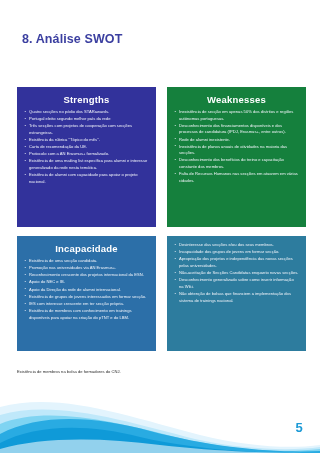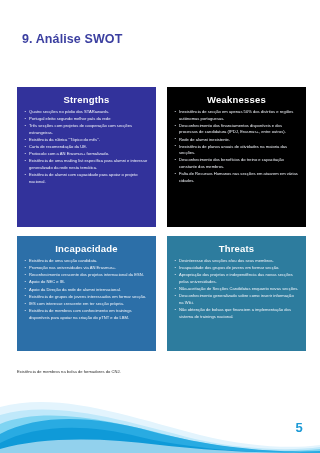--- a/index.html
+++ b/index.html
@@ -42,21 +42,21 @@
   }
 
   .swot-box {
     box-sizing: border-box;
     padding: 6px 7px 4px 7px;
     color: #ffffff;
     position: relative;
   }
 
   .swot-box.strengths      { background: #32329b; min-height: 140px; }
-  .swot-box.weaknesses     { background: #000000; min-height: 140px; }
+  .swot-box.weaknesses     { background: #15803d; min-height: 140px; }
   .swot-box.opportunities  { background: #2c6fa8; min-height: 115px; }
   .swot-box.threats        { background: #2d7c9e; min-height: 115px; }
 
   .swot-heading {
     text-align: center;
     font-size: 9.5px;
     font-weight: bold;
     color: #ffffff;
     margin: 1px 0 4px 0;
     letter-spacing: 0.2px;
@@ -116,21 +116,21 @@
     bottom: 18px;
     font-size: 13px;
     font-weight: bold;
     color: #1c9ad6;
     letter-spacing: 0.2px;
   }
 </style>
 </head>
 <body>
 
-<div class="slide-title">9. Análise SWOT</div>
+<div class="slide-title">8. Análise SWOT</div>
 
 <div class="swot-grid">
 
   <div class="swot-box strengths">
     <div class="swot-heading">Strengths</div>
     <ul class="swot-list">
       <li>Quatro secções no pódio dos STARawards.</li>
       <li>Portugal eleito segundo melhor país da rede</li>
       <li>Três secções com projetos de cooperação com secções estrangeiras.</li>
       <li>Existência da rúbrica "Tópico do mês".</li>
@@ -161,21 +161,20 @@
       <li>Reconhecimento crescente dos projetos internacional da ESN.</li>
       <li>Apoio do NEC e IB.</li>
       <li>Apoio da Direção da rede de alumni internacional.</li>
       <li>Existência de grupos de jovens interessados em formar secção.</li>
       <li>IES com interesse crescente em ter secção própria.</li>
       <li>Existência de membros com conhecimento em trainings disponíveis para apoiar na criação do pTNT e do LBM.</li>
     </ul>
   </div>
 
   <div class="swot-box threats">
-    <div class="swot-heading">Threats</div>
     <ul class="swot-list">
       <li>Desinteresse das secções e/ou dos seus membros.</li>
       <li>Incapacidade dos grupos de jovens em formar secção.</li>
       <li>Apropriação dos projetos e independência das novas secções pelas universidades.</li>
       <li>Não-aceitação de Secções Candidatas enquanto novas secções.</li>
       <li>Desconhecimento generalizado sobre como inserir informação na Wiki.</li>
       <li>Não obtenção de bolsas que financiem a implementação dos sistema de trainings nacional.</li>
     </ul>
   </div>
 

